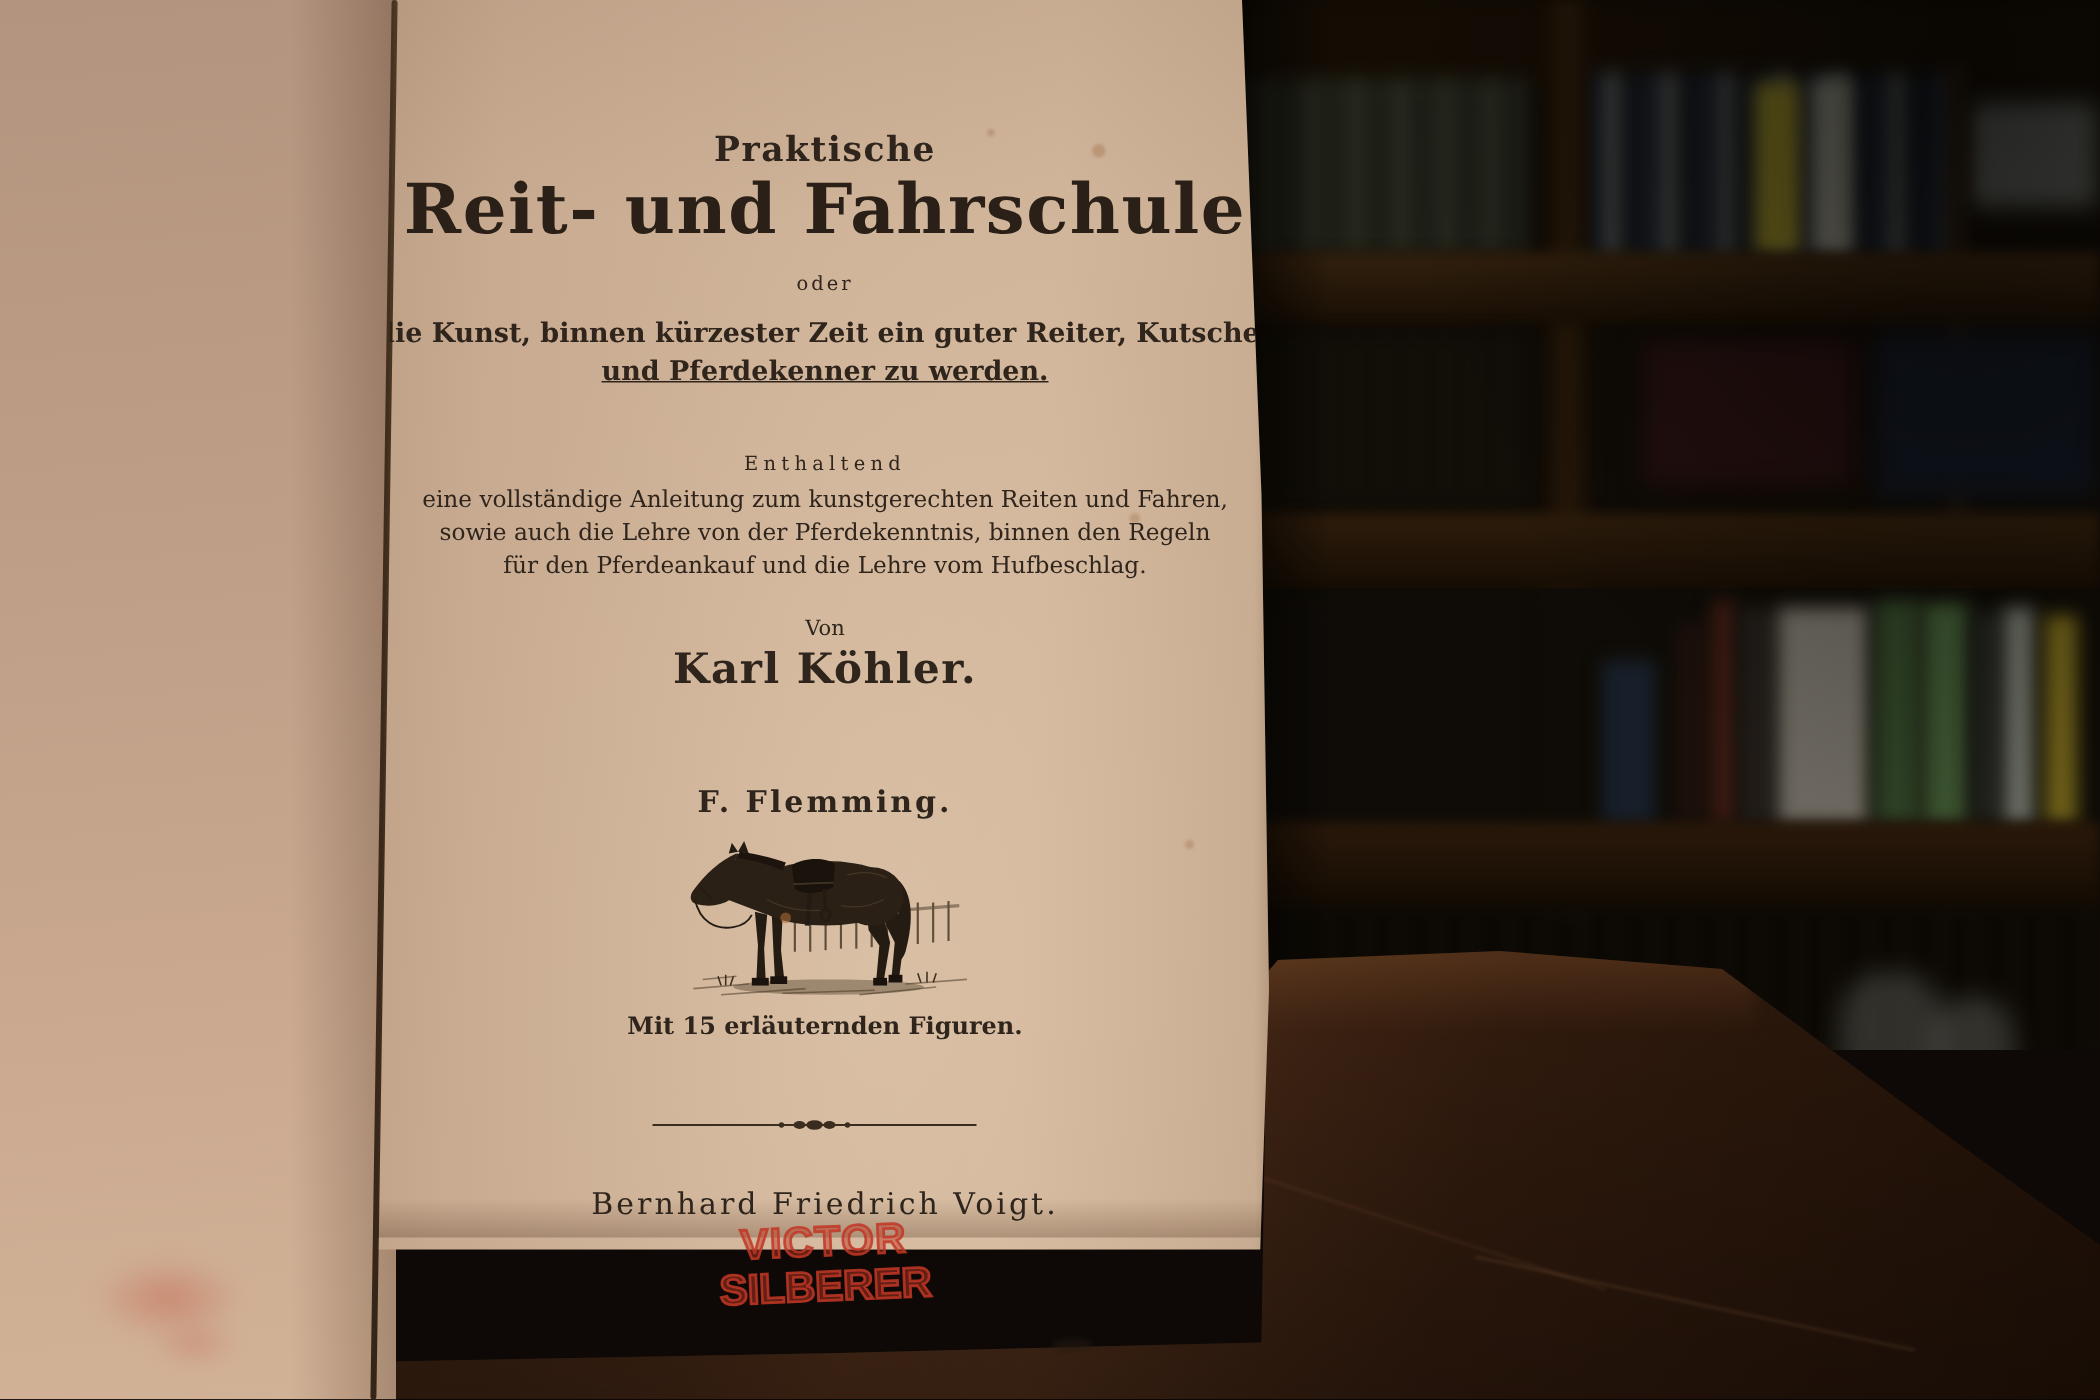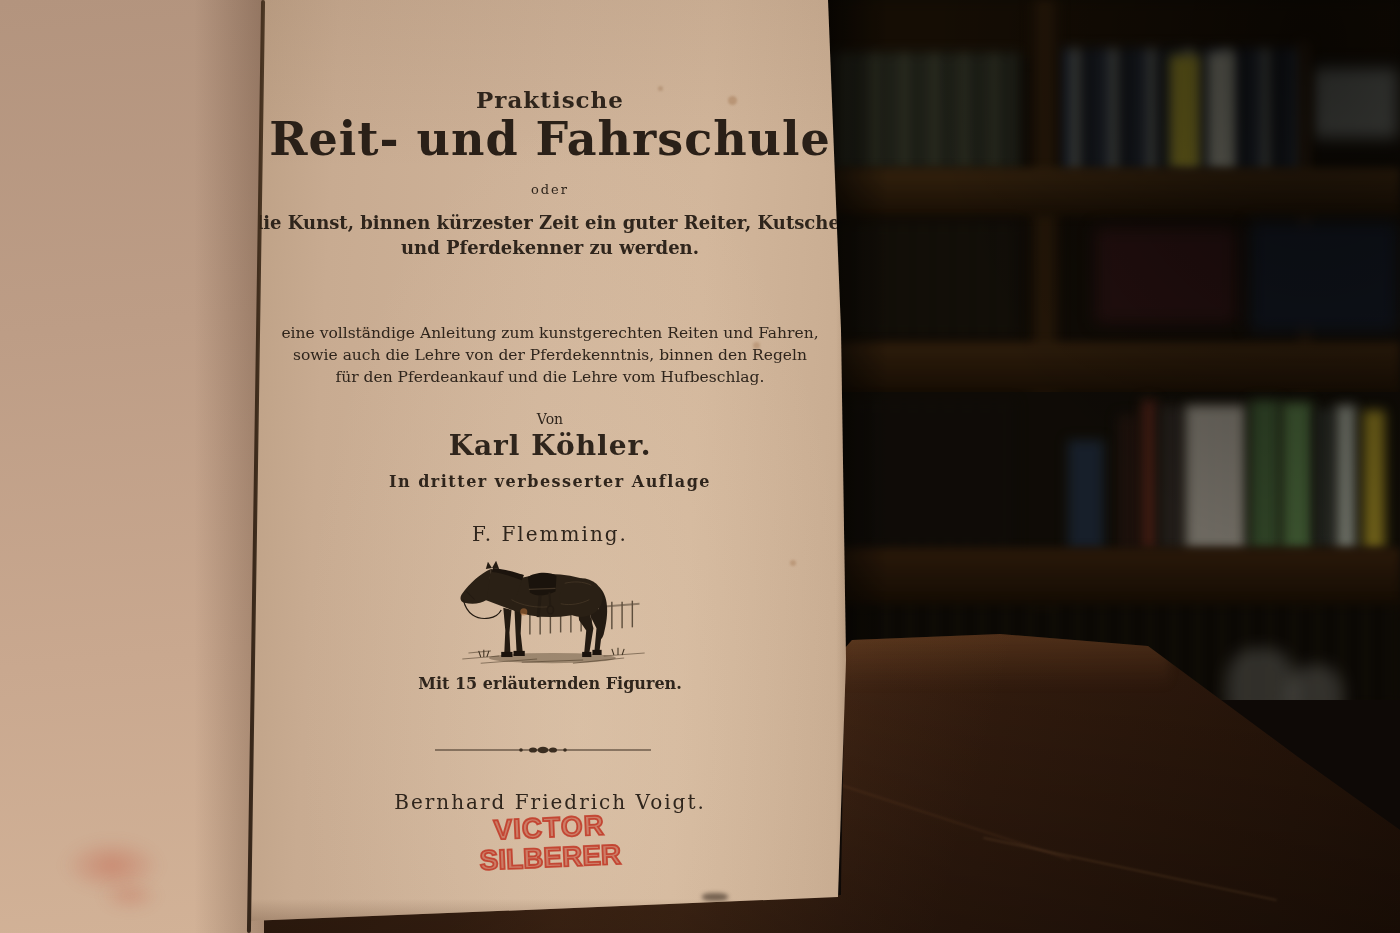--- a/index.html
+++ b/index.html
@@ -20,48 +20,48 @@
   .scratch{position:absolute;border-radius:2px;filter:blur(1px);}
 
   
   .left-page{left:0;top:0;width:264px;height:933px;
     background:linear-gradient(175deg,#b3947e 0%,#bd9d86 35%,#c9a88f 70%,#d2b297 100%);}
   .left-page .gutter-shade{position:absolute;right:0;top:0;width:70px;height:100%;
     background:linear-gradient(90deg,rgba(0,0,0,0) 0%,rgba(60,35,20,.28) 100%);}
   .crease{left:254px;top:0;width:4px;height:933px;transform:rotate(0.87deg);
     background:linear-gradient(180deg,#3a2715 0%,#2a1a0c 50%,#1f1208 100%);opacity:.85;border-radius:2px;}
 
-  .title-page{left:250px;top:0;width:600px;height:933px;
+  .title-page{left:250px;top:0;width:600px;height:833px;
     clip-path:polygon(13px 0,578px 0,591px 330px,596px 660px,588px 897px,300px 909px,0 921px);
     background:
       radial-gradient(ellipse at 55% 78%,rgba(240,219,192,.28),rgba(240,219,192,0) 60%),
       linear-gradient(180deg,rgba(110,80,60,.10) 0%,rgba(110,80,60,0) 18%),
       linear-gradient(93deg,#bda085 0%,#c8ab91 14%,#cfb399 48%,#d2b69b 72%,#c8ac91 97%);}
   .title-page .edge-shade-r{position:absolute;right:0;top:0;width:14px;height:100%;
     background:linear-gradient(90deg,rgba(0,0,0,0),rgba(90,60,40,.22));}
   .title-page .edge-shade-b{position:absolute;left:0;bottom:8px;width:100%;height:26px;
     background:linear-gradient(180deg,rgba(0,0,0,0),rgba(80,50,30,.30));}
   .spot{position:absolute;border-radius:50%;}
 
   
   .tp-text{color:#2f251c;text-align:center;left:0;width:600px;line-height:1;}
   .t-series  {top:88px; font-size:23px;font-weight:bold;letter-spacing:1px;}
   .t-title   {top:116px;font-size:46px;font-weight:bold;letter-spacing:1px;color:#2a2018;}
   .t-oder    {top:183px;font-size:13px;letter-spacing:2px;}
   .t-sub1    {top:214px;font-size:18px;font-weight:bold;}
-  .t-sub2    {top:239px;font-size:18px;font-weight:bold;}
+  .t-sub2    {top:239px;font-size:18px;font-weight:bold;text-decoration:underline;}
   .t-enth    {top:303px;font-size:13px;letter-spacing:3.5px;}
   .t-par1    {top:326px;font-size:15.5px;}
   .t-par2    {top:348px;font-size:15.5px;}
   .t-par3    {top:370px;font-size:15.5px;}
   .t-von     {top:412px;font-size:14px;}
   .t-author  {top:432px;font-size:28px;font-weight:bold;letter-spacing:1px;}
   .t-edition {top:474px;font-size:16px;font-weight:bold;letter-spacing:1.5px;}
   .t-herausg {top:504px;font-size:14px;letter-spacing:.5px;}
-  .t-editor  {top:524px;font-size:20px;font-weight:normal;letter-spacing:2px;}
+  .t-editor  {top:524px;font-size:20px;font-weight:bold;letter-spacing:2px;}
   .t-figures {top:676px;font-size:16px;font-weight:bold;}
   .t-place   {top:760px;font-size:21px;font-weight:bold;letter-spacing:1px;}
   .t-publ    {top:792px;font-size:20px;letter-spacing:2px;}
 
   
   .stamp{left:150px;top:810px;width:300px;height:76px;transform:rotate(-2.5deg);
     font-family:"Liberation Sans","DejaVu Sans",sans-serif;font-weight:bold;
     color:rgba(199,62,41,.20);-webkit-text-stroke:1.8px rgba(193,55,38,.85);
     text-shadow:0 0 1px rgba(193,55,38,.35);text-align:center;}
   .stamp .s1{position:absolute;top:2px;left:0;width:100%;font-size:28px;letter-spacing:1px;}
@@ -133,26 +133,26 @@
     <div class="spot" style="left:408px;top:86px;width:5px;height:5px;background:rgba(140,95,60,.30);filter:blur(1px);"></div>
     <div class="spot" style="left:112px;top:328px;width:6px;height:6px;background:rgba(140,95,60,.25);filter:blur(1px);"></div>
     <div class="spot" style="left:540px;top:560px;width:6px;height:6px;background:rgba(150,100,60,.30);filter:blur(1px);"></div>
     <div class="spot" style="left:452px;top:893px;width:26px;height:8px;border-radius:40%;background:rgba(40,28,18,.55);filter:blur(2px);"></div>
 
     <div class="abs tp-text t-series">Praktische</div>
     <div class="abs tp-text t-title">Reit- und Fahrschule</div>
     <div class="abs tp-text t-oder">oder</div>
     <div class="abs tp-text t-sub1">die Kunst, binnen kürzester Zeit ein guter Reiter, Kutscher</div>
     <div class="abs tp-text t-sub2">und Pferdekenner zu werden.</div>
+    <div class="abs tp-text t-enth">Enthaltend</div>
     <div class="abs tp-text t-par1">eine vollständige Anleitung zum kunstgerechten Reiten und Fahren,</div>
     <div class="abs tp-text t-par2">sowie auch die Lehre von der Pferdekenntnis, binnen den Regeln</div>
     <div class="abs tp-text t-par3">für den Pferdeankauf und die Lehre vom Hufbeschlag.</div>
     <div class="abs tp-text t-von">Von</div>
     <div class="abs tp-text t-author">Karl Köhler.</div>
-    <div class="abs tp-text t-edition">In dritter verbesserter Auflage</div>
     <div class="abs tp-text t-editor">F. Flemming.</div>
 
     <svg class="abs" style="left:200px;top:558px;width:210px;height:112px;" viewBox="0 0 205 108">
       <g stroke="#35291b" stroke-width="1.4" opacity="0.75">
         <path d="M78,50 L78,74"></path>
           <path d="M88,48 L88,74"></path>
           <path d="M98,46 L98,73"></path>
         <path d="M108,46 L108,72"></path>
           <path d="M118,45 L118,72"></path>
           <path d="M128,44 L128,71"></path>

